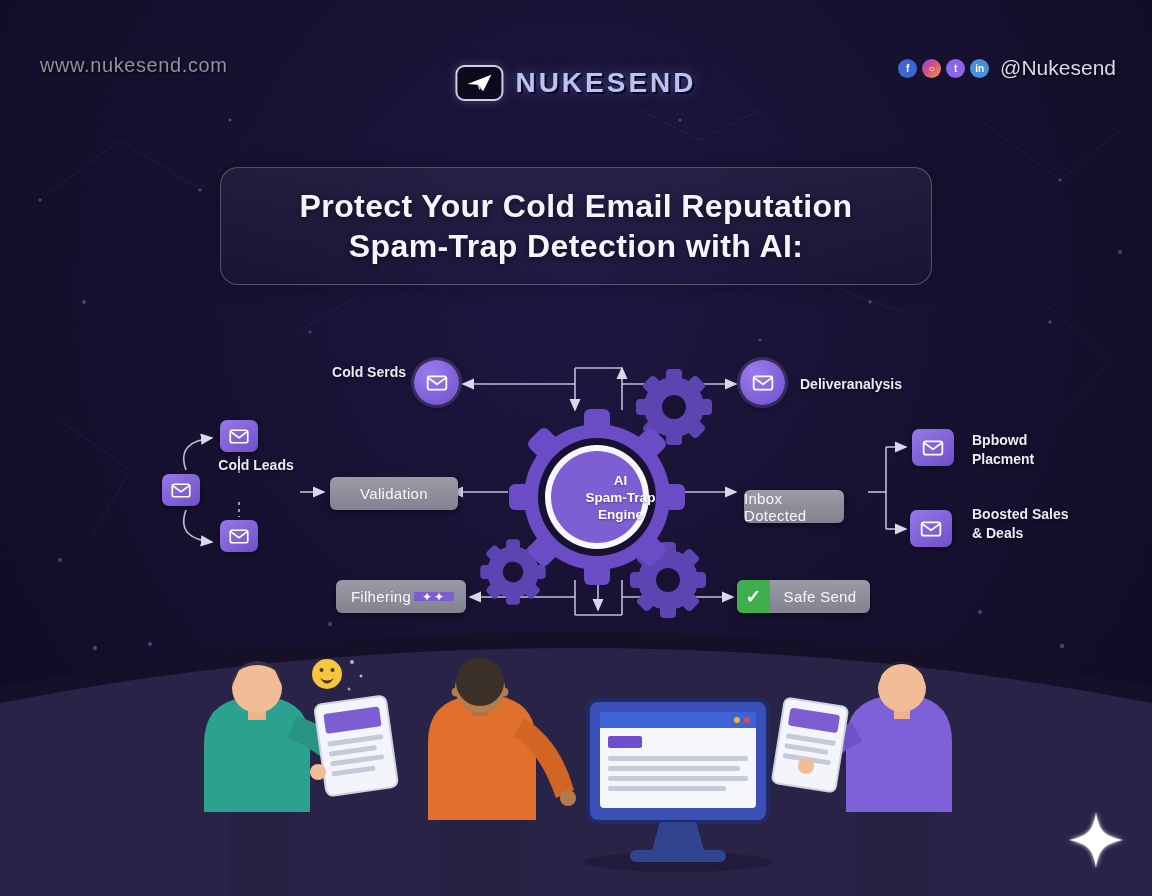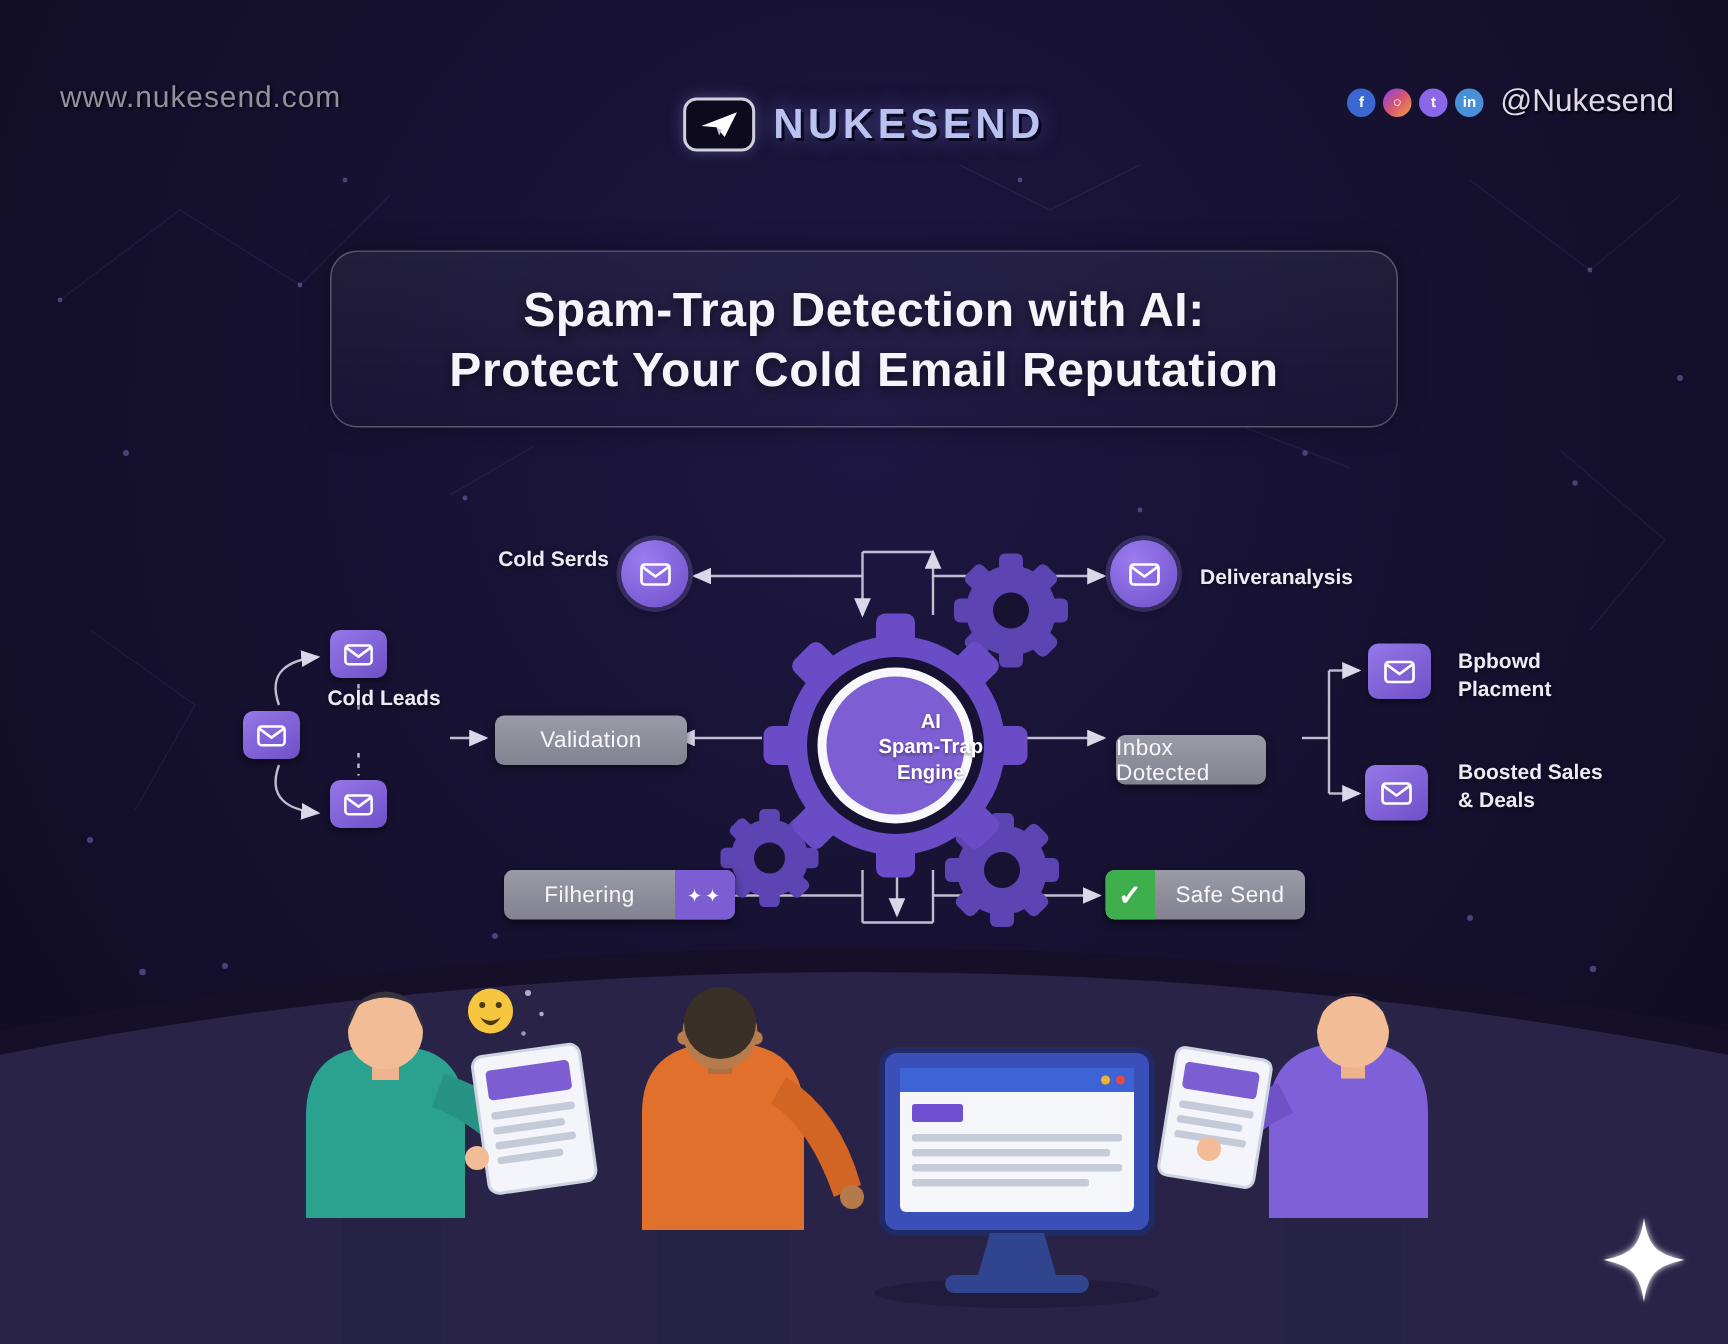--- a/index.html
+++ b/index.html
@@ -29,21 +29,21 @@
     box-shadow:0 0 18px rgba(0,0,0,.35);z-index:6}
   .title-line{font-size:32px;font-weight:bold;color:#f5f4fa;letter-spacing:.4px;text-shadow:0 2px 6px rgba(0,0,0,.55)}
 
   
   .node{position:absolute;z-index:5}
   .flow-btn{height:33px;border-radius:6px;background:linear-gradient(#9b9ba7,#828290);color:#f7f6fa;
     font-size:15px;display:flex;align-items:center;justify-content:center;
     box-shadow:0 2px 6px rgba(0,0,0,.5);letter-spacing:.3px;overflow:hidden}
   .btn-validation{left:330px;top:477px;width:128px}
   .btn-inbox{left:744px;top:490px;width:100px}
-  .btn-filtering{left:336px;top:580px;width:154px;padding:0}
+  .btn-filtering{left:336px;top:580px;width:130px;padding:12px}
   .btn-safesend{left:737px;top:580px;width:133px;padding:0}
   .btn-seg-label{flex:1;display:flex;align-items:center;justify-content:center}
   .filter-accent{width:40px;height:100%;background:#7c5ed2;display:flex;align-items:center;justify-content:center;font-size:12px;letter-spacing:2px;color:#fff}
   .check-box{width:33px;height:100%;background:#3fae4c;display:flex;align-items:center;justify-content:center;font-size:19px;font-weight:bold;color:#fff}
 
   .mail-tile{width:38px;height:32px;border-radius:7px;background:linear-gradient(145deg,#9678e8,#6f4fc8);
     box-shadow:0 2px 5px rgba(0,0,0,.45);display:flex;align-items:center;justify-content:center}
   .tile-a{left:220px;top:420px}
   .tile-b{left:220px;top:520px}
   .tile-c{left:162px;top:474px}
@@ -280,22 +280,22 @@
 
   <div class="social">
     <span class="social-icon si-facebook">f</span>
     <span class="social-icon si-instagram">○</span>
     <span class="social-icon si-twitter">t</span>
     <span class="social-icon si-linkedin">in</span>
     <span class="social-handle">@Nukesend</span>
   </div>
 
   <div class="title-card">
+    <div class="title-line">Protect Your Cold Email Reputation</div>
     <div class="title-line">Spam-Trap Detection with AI:</div>
-    <div class="title-line">Protect Your Cold Email Reputation</div>
   </div>
 
   <div class="node mail-tile tile-a">
     <svg viewBox="0 0 24 18" width="20" height="15">
         <rect x="1.5" y="1.5" width="21" height="15" rx="2.5" fill="none" stroke="#fff" stroke-width="2"></rect>
         <path d="M2.5,3.5 L12,10.5 L21.5,3.5" fill="none" stroke="#fff" stroke-width="2" stroke-linecap="round" stroke-linejoin="round"></path>
       </svg>
   </div>
   <div class="node mail-tile tile-b">
     <svg viewBox="0 0 24 18" width="20" height="15">

